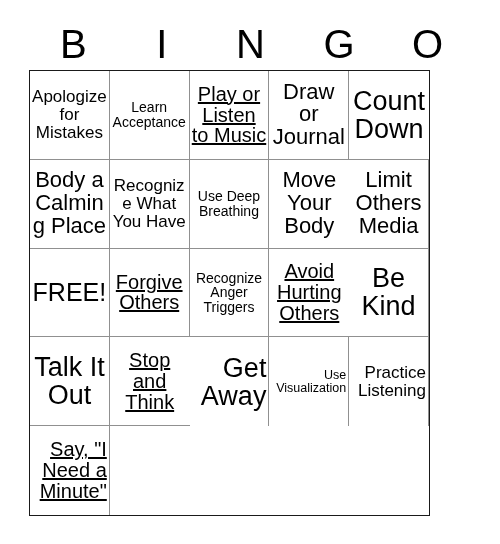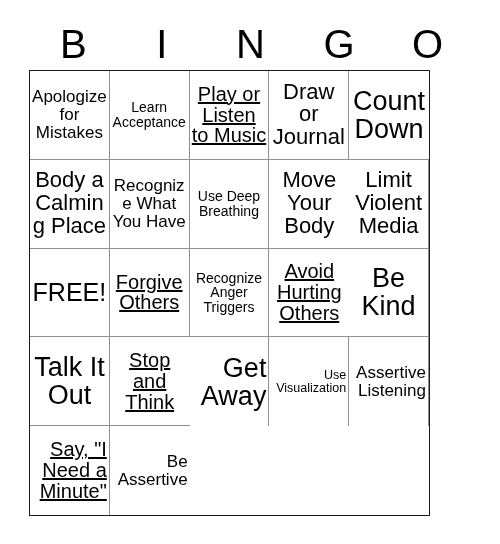--- a/index.html
+++ b/index.html
@@ -126,21 +126,21 @@
       <div class="bingo-cell">
         <span class="cell-text fs-sm">Recognize What You Have</span>
       </div>
       <div class="bingo-cell">
         <span class="cell-text fs-xs">Use Deep Breathing</span>
       </div>
       <div class="bingo-cell col-last">
         <span class="cell-text fs-lg">Move Your Body</span>
       </div>
       <div class="bingo-cell">
-        <span class="cell-text fs-lg">Limit Violent Media</span>
+        <span class="cell-text fs-lg">Limit Others Media</span>
       </div>
       <div class="bingo-cell">
         <span class="cell-text fs-xl">FREE!</span>
       </div>
       <div class="bingo-cell">
         <span class="cell-text fs-md">Forgive Others</span>
       </div>
       <div class="bingo-cell">
         <span class="cell-text fs-xs">Recognize Anger Triggers</span>
       </div>
@@ -156,23 +156,20 @@
       <div class="bingo-cell col-last">
         <span class="cell-text fs-md">Stop and Think</span>
       </div>
       <div class="bingo-cell row-last">
         <span class="cell-text fs-xxl">Get Away</span>
       </div>
       <div class="bingo-cell row-last">
         <span class="cell-text fs-xxs">Use Visualization</span>
       </div>
       <div class="bingo-cell row-last">
-        <span class="cell-text fs-sm">Assertive Listening</span>
+        <span class="cell-text fs-sm">Practice Listening</span>
       </div>
       <div class="bingo-cell row-last">
         <span class="cell-text fs-md">Say, "I Need a Minute"</span>
-      </div>
-      <div class="bingo-cell col-last row-last">
-        <span class="cell-text fs-sm">Be Assertive</span>
       </div>
     </div>
 
 </div>
 
 </body></html>

